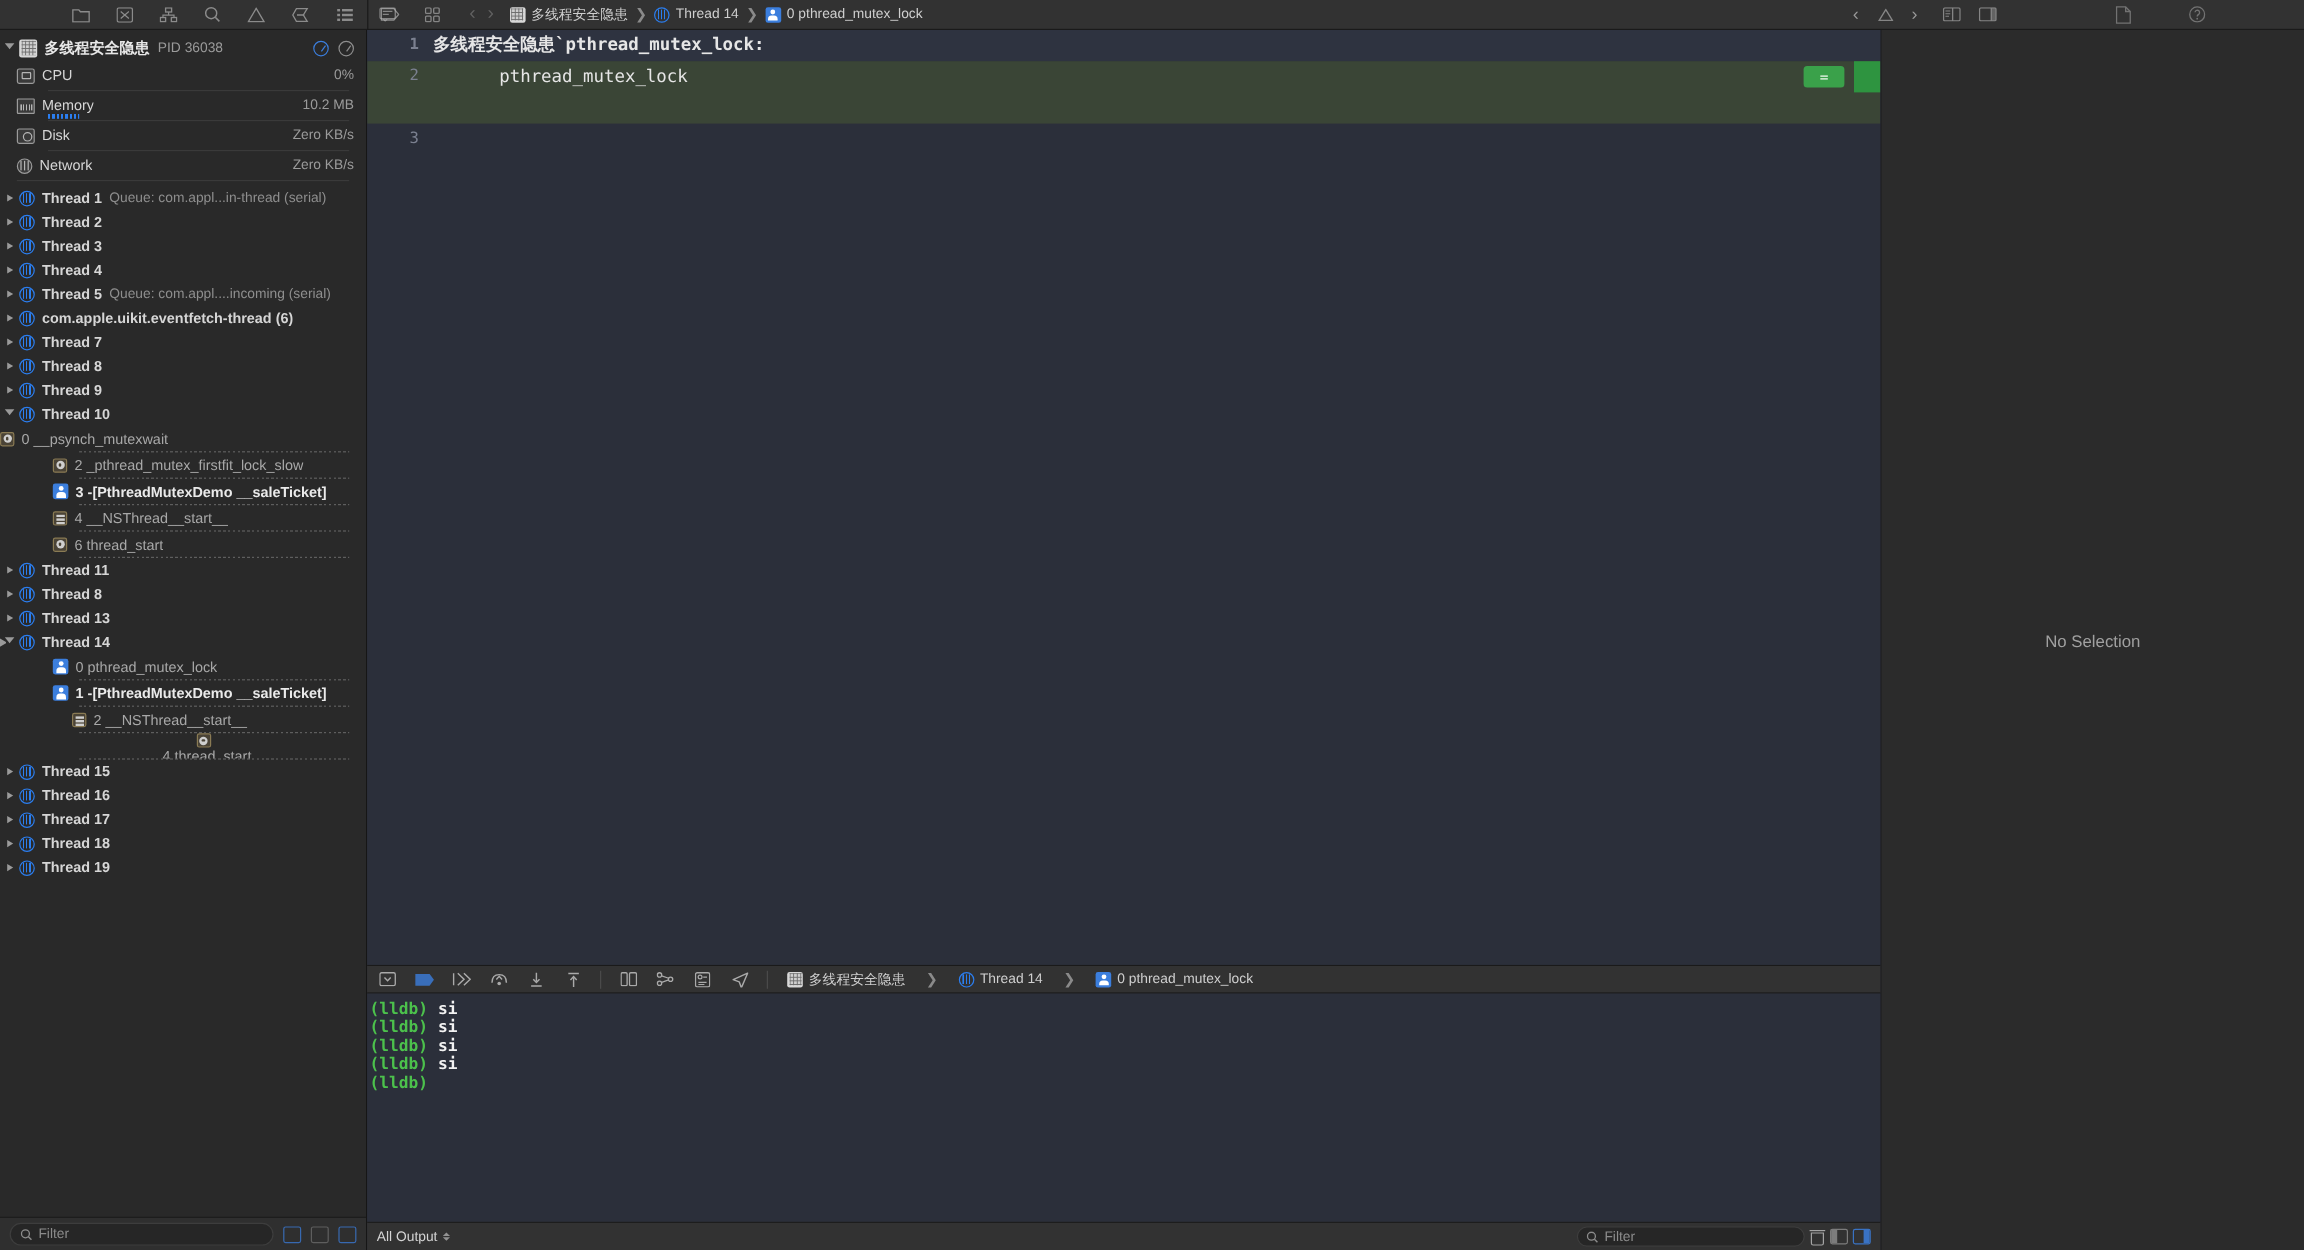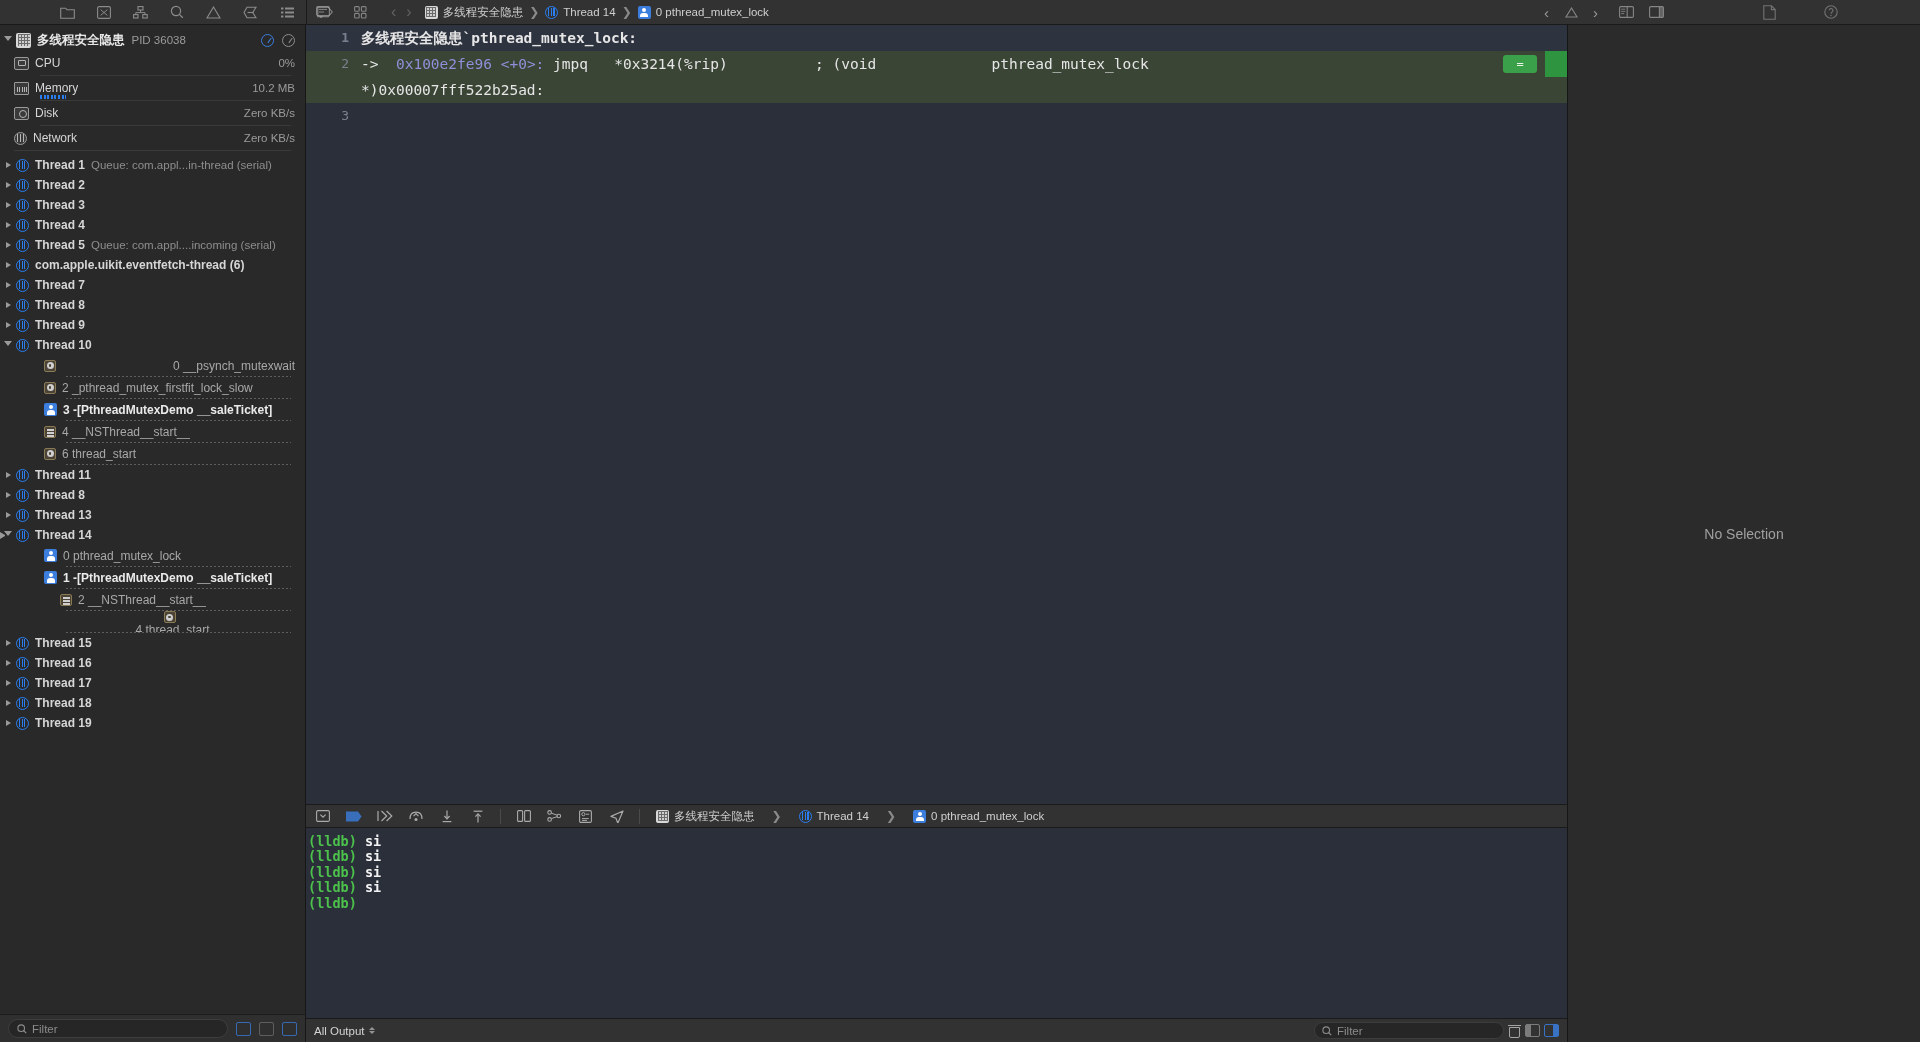--- a/index.html
+++ b/index.html
@@ -445,21 +445,21 @@
               <span class="th-ico"></span>
               <span class="nav-label" style="font-weight:bold">Thread 9</span>
             </div>
             <div class="nav-row">
               <span class="disc">
                 <i class="disc-tri open"></i>
               </span>
               <span class="th-ico"></span>
               <span class="nav-label" style="font-weight:bold">Thread 10</span>
             </div>
-            <div class="nav-row frame-row sys" style="padding-left: 44px; justify-content: space-between;">
+            <div class="nav-row frame-row sys" style="">
               <span class="gear-ico"></span>
               <span class="nav-label fidx">0 __psynch_mutexwait</span>
             </div>
             <div class="frame-dotted"></div>
             <div class="nav-row frame-row sys" style="padding-left: 44px;">
               <span class="gear-ico"></span>
               <span class="nav-label fidx">2 _pthread_mutex_firstfit_lock_slow</span>
             </div>
             <div class="frame-dotted"></div>
             <div class="nav-row frame-row user" style="padding-left: 44px;">
@@ -583,21 +583,20 @@
       <div class="editor-wrap">
         <div class="code">
 
           <div class="code-line line-hdr">
             <span class="gutter">1</span>
             <span class="code-text">多线程安全隐患`pthread_mutex_lock:</span>
           </div>
 
           <div class="code-line line-current" style="flex-wrap:wrap;min-height:52px;align-content:flex-start;">
             <span class="gutter">2</span>
-            <span class="code-text"><span class="pc-arrow">-&gt;</span>  <span class="tok-addr">0x100e2fe96</span> <span class="tok-addr">&lt;+0&gt;:</span> <span class="tok-mn">jmpq</span>   <span class="tok-mn">*0x3214(%rip)</span>          <span class="tok-cmt">; (void *)0x00007fff522b25ad:</span></span>
             <span class="gutter"></span>
             <span class="code-text">pthread_mutex_lock</span>
             <span class="eq-badge">=</span>
             <span class="green-strip"></span>
           </div>
 
           <div class="code-line">
             <span class="gutter">3</span>
             <span class="code-text"></span>
           </div>

